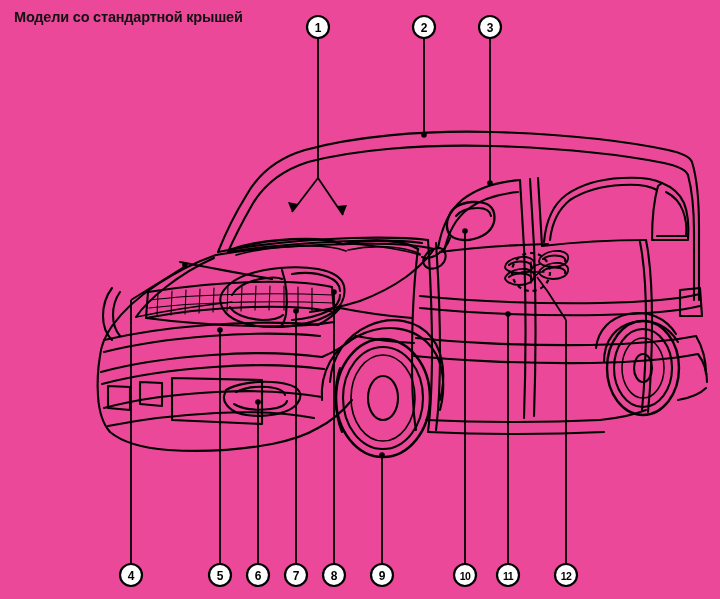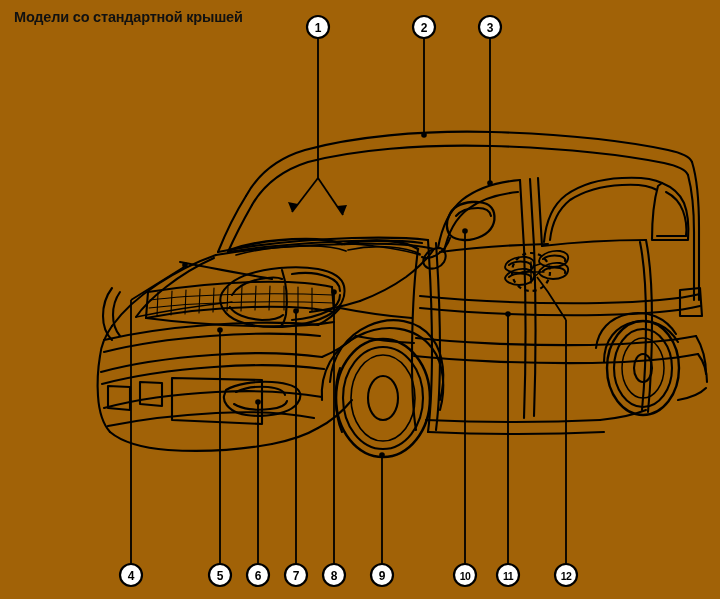--- a/index.html
+++ b/index.html
@@ -8,21 +8,21 @@
     padding: 0;
     background: #ffffff;
   }
   body {
     font-family: "Liberation Sans", sans-serif;
   }
   #page {
     position: relative;
     width: 720px;
     height: 599px;
-    background: #a16207;
+    background: #ec4899;
     overflow: hidden;
   }
   #page-title {
     position: absolute;
     left: 14px;
     top: 9px;
     font-family: "Liberation Sans", sans-serif;
     font-size: 14.5px;
     font-weight: 700;
     color: #111111;

